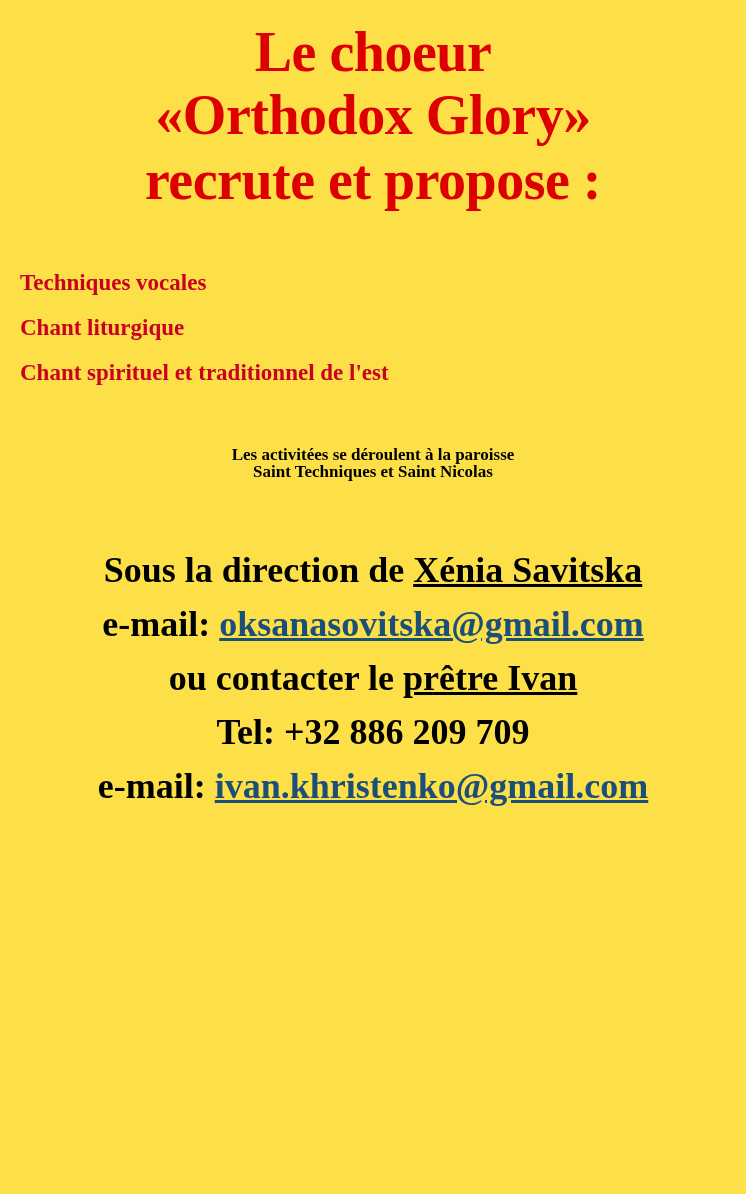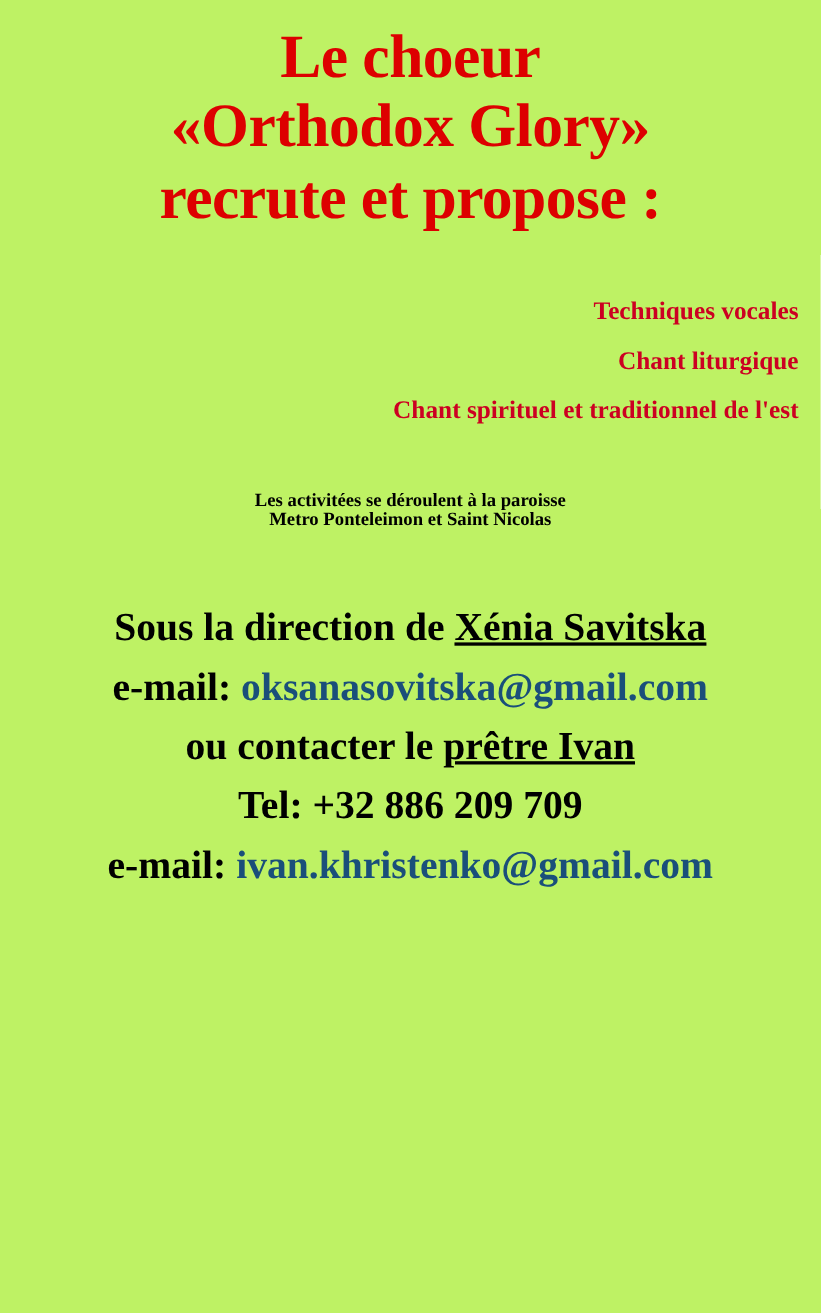--- a/index.html
+++ b/index.html
@@ -10,21 +10,21 @@
     width: 746px;
     height: 1194px;
     background: #ffffff;
     font-family: "Liberation Serif", serif;
     overflow: hidden;
   }
   .poster {
     position: relative;
     width: 746px;
     height: 1194px;
-    background: #bef264;
+    background: #fde047;
     box-sizing: border-box;
     padding: 18px 20px 0 20px;
     display: flex;
     flex-direction: column;
     align-items: center;
   }
   .title-block {
     width: 100%;
     text-align: center;
     color: #dd0000;
@@ -37,21 +37,21 @@
   .title-line {
     display: block;
     white-space: nowrap;
   }
   .title-line.l2 { margin-top: 6px; }
   .title-line.l3 { margin-top: 8px; }
 
   .offers {
     margin-top: 62px;
     width: 100%;
-    text-align: right;
+    text-align: left;
     color: #cc0022;
     font-weight: bold;
     font-size: 23px;
     line-height: 1.0;
   }
   .offers .offer-line {
     display: block;
     margin-bottom: 22px;
   }
   .offers .offer-line:last-child { margin-bottom: 0; }
@@ -98,20 +98,21 @@
     display: block;
     margin-bottom: 18px;
     white-space: nowrap;
   }
   .contacts .c-line:last-child { margin-bottom: 0; }
   .contacts .u {
     text-decoration: underline;
   }
   .contacts .mail-link {
     color: #1a4f7a;
+    text-decoration: underline;
     text-align: center;
   }
   .contacts .label {
     color: #000000;
   }
 </style>
 </head>
 <body>
 
 <div class="poster">
@@ -123,21 +124,21 @@
   </div>
 
   <div class="offers">
     <span class="offer-line">Techniques vocales</span>
     <span class="offer-line">Chant liturgique</span>
     <span class="offer-line">Chant spirituel et traditionnel de l'est</span>
   </div>
 
   <div class="location">
     <span class="loc-line">Les activitées se déroulent à la paroisse</span>
-    <span class="loc-line">Metro Ponteleimon et Saint Nicolas</span>
+    <span class="loc-line">Saint Techniques et Saint Nicolas</span>
   </div>
 
 
   <div class="contacts">
     <span class="c-line"><span class="label">Sous la direction de </span><span class="u">Xénia Savitska</span></span>
     <span class="c-line"><span class="label">e-mail: </span><span class="mail-link">oksanasovitska@gmail.com</span></span>
     <span class="c-line"><span class="label">ou contacter le </span><span class="u">prêtre Ivan</span></span>
     <span class="c-line">Tel: +32 886 209 709</span>
     <span class="c-line"><span class="label">e-mail: </span><span class="mail-link">ivan.khristenko@gmail.com</span></span>
   </div>

